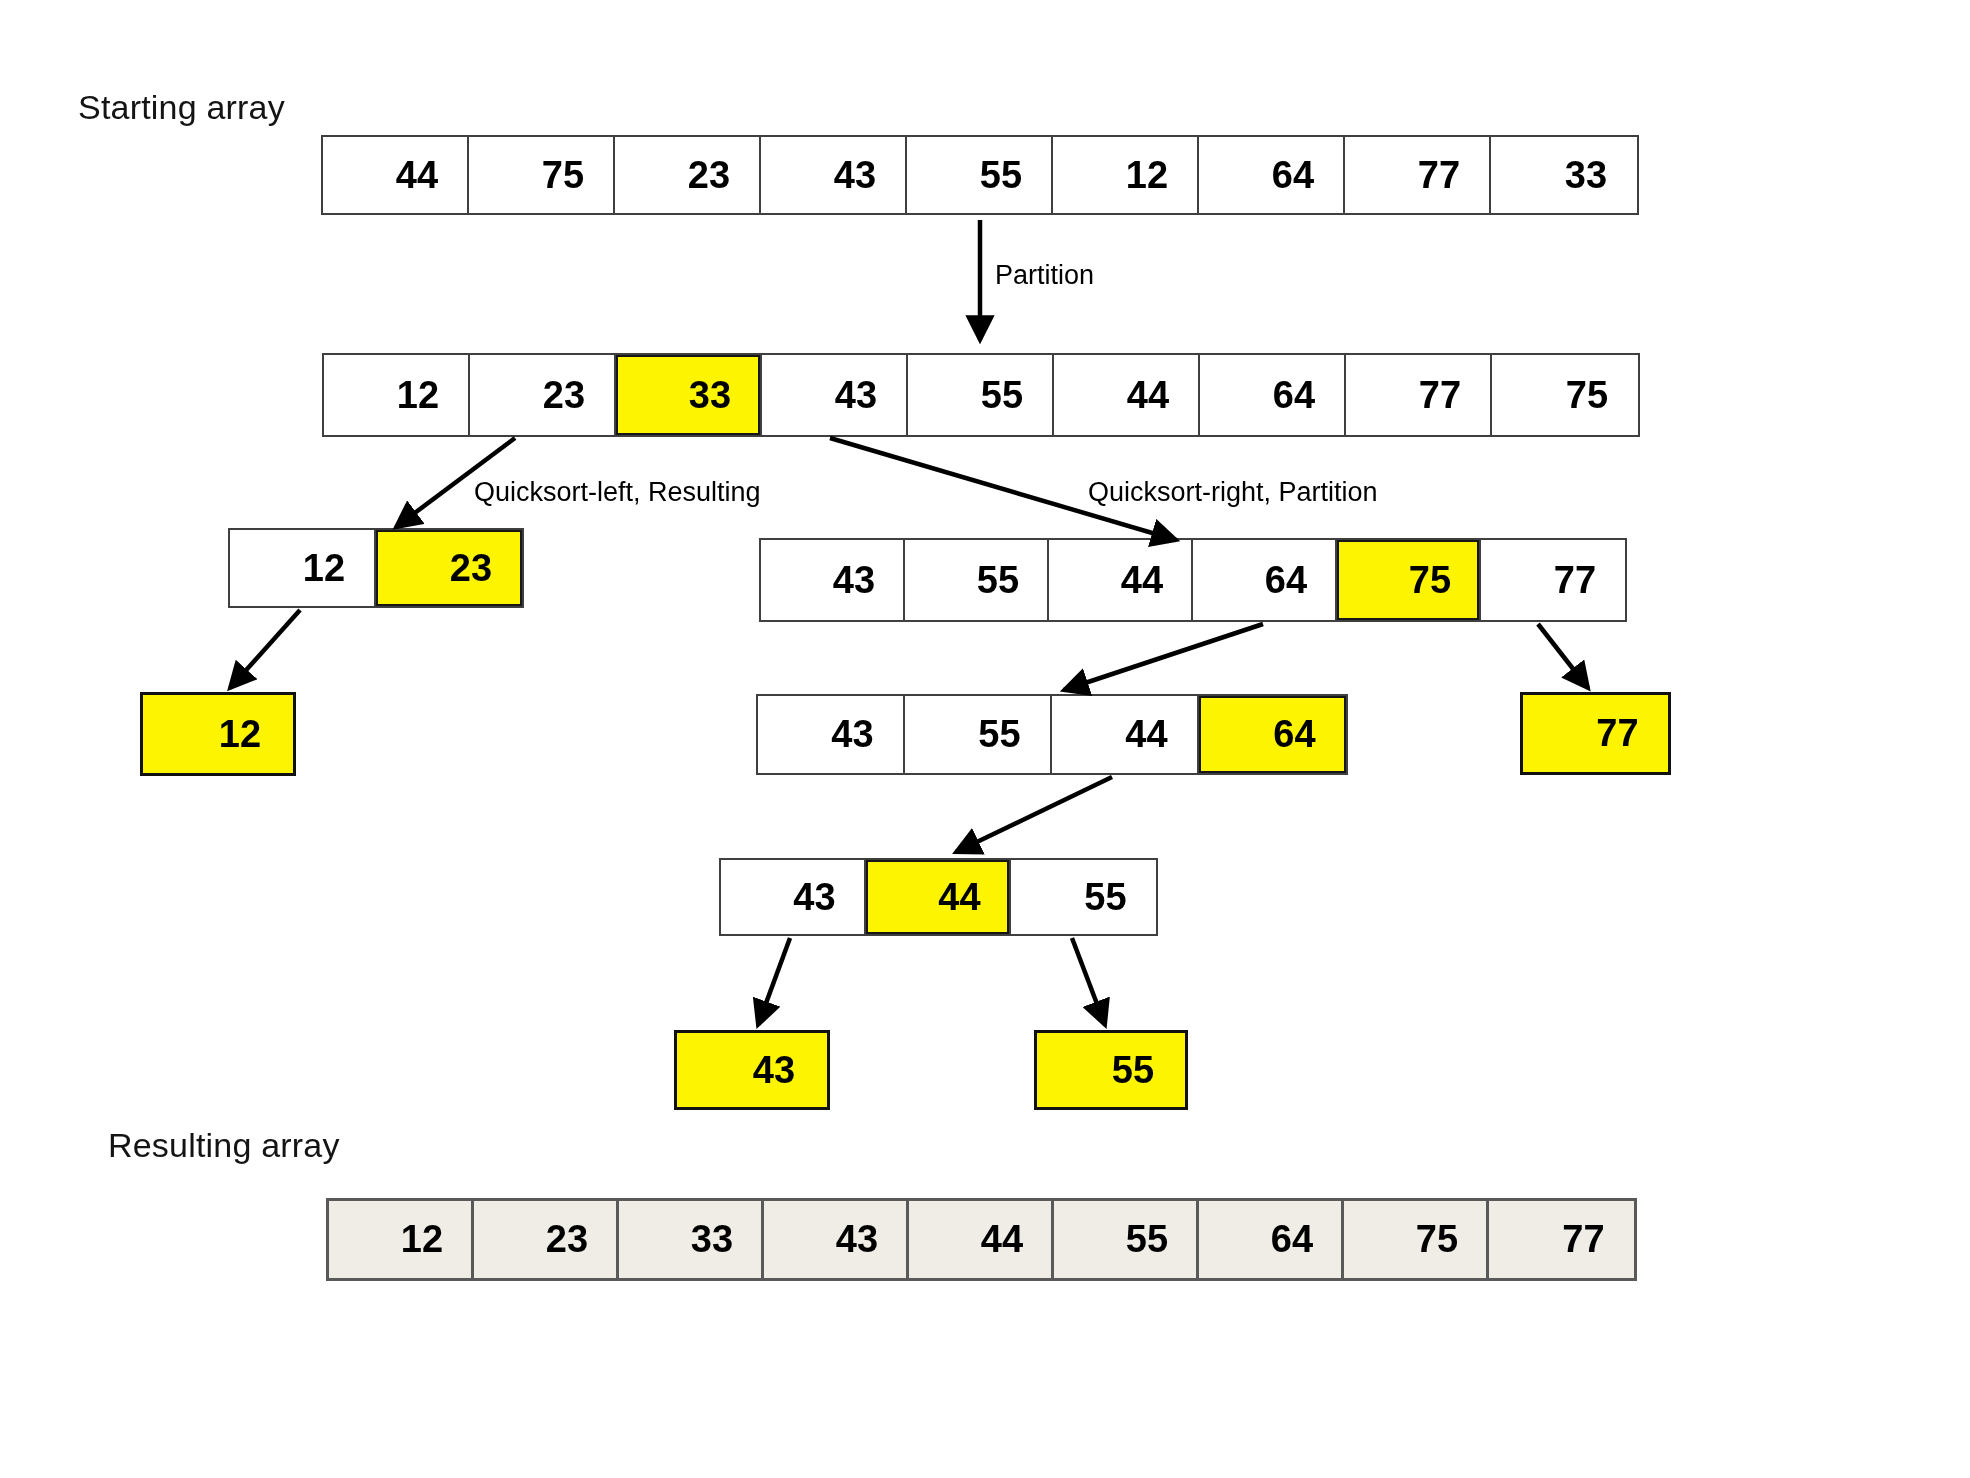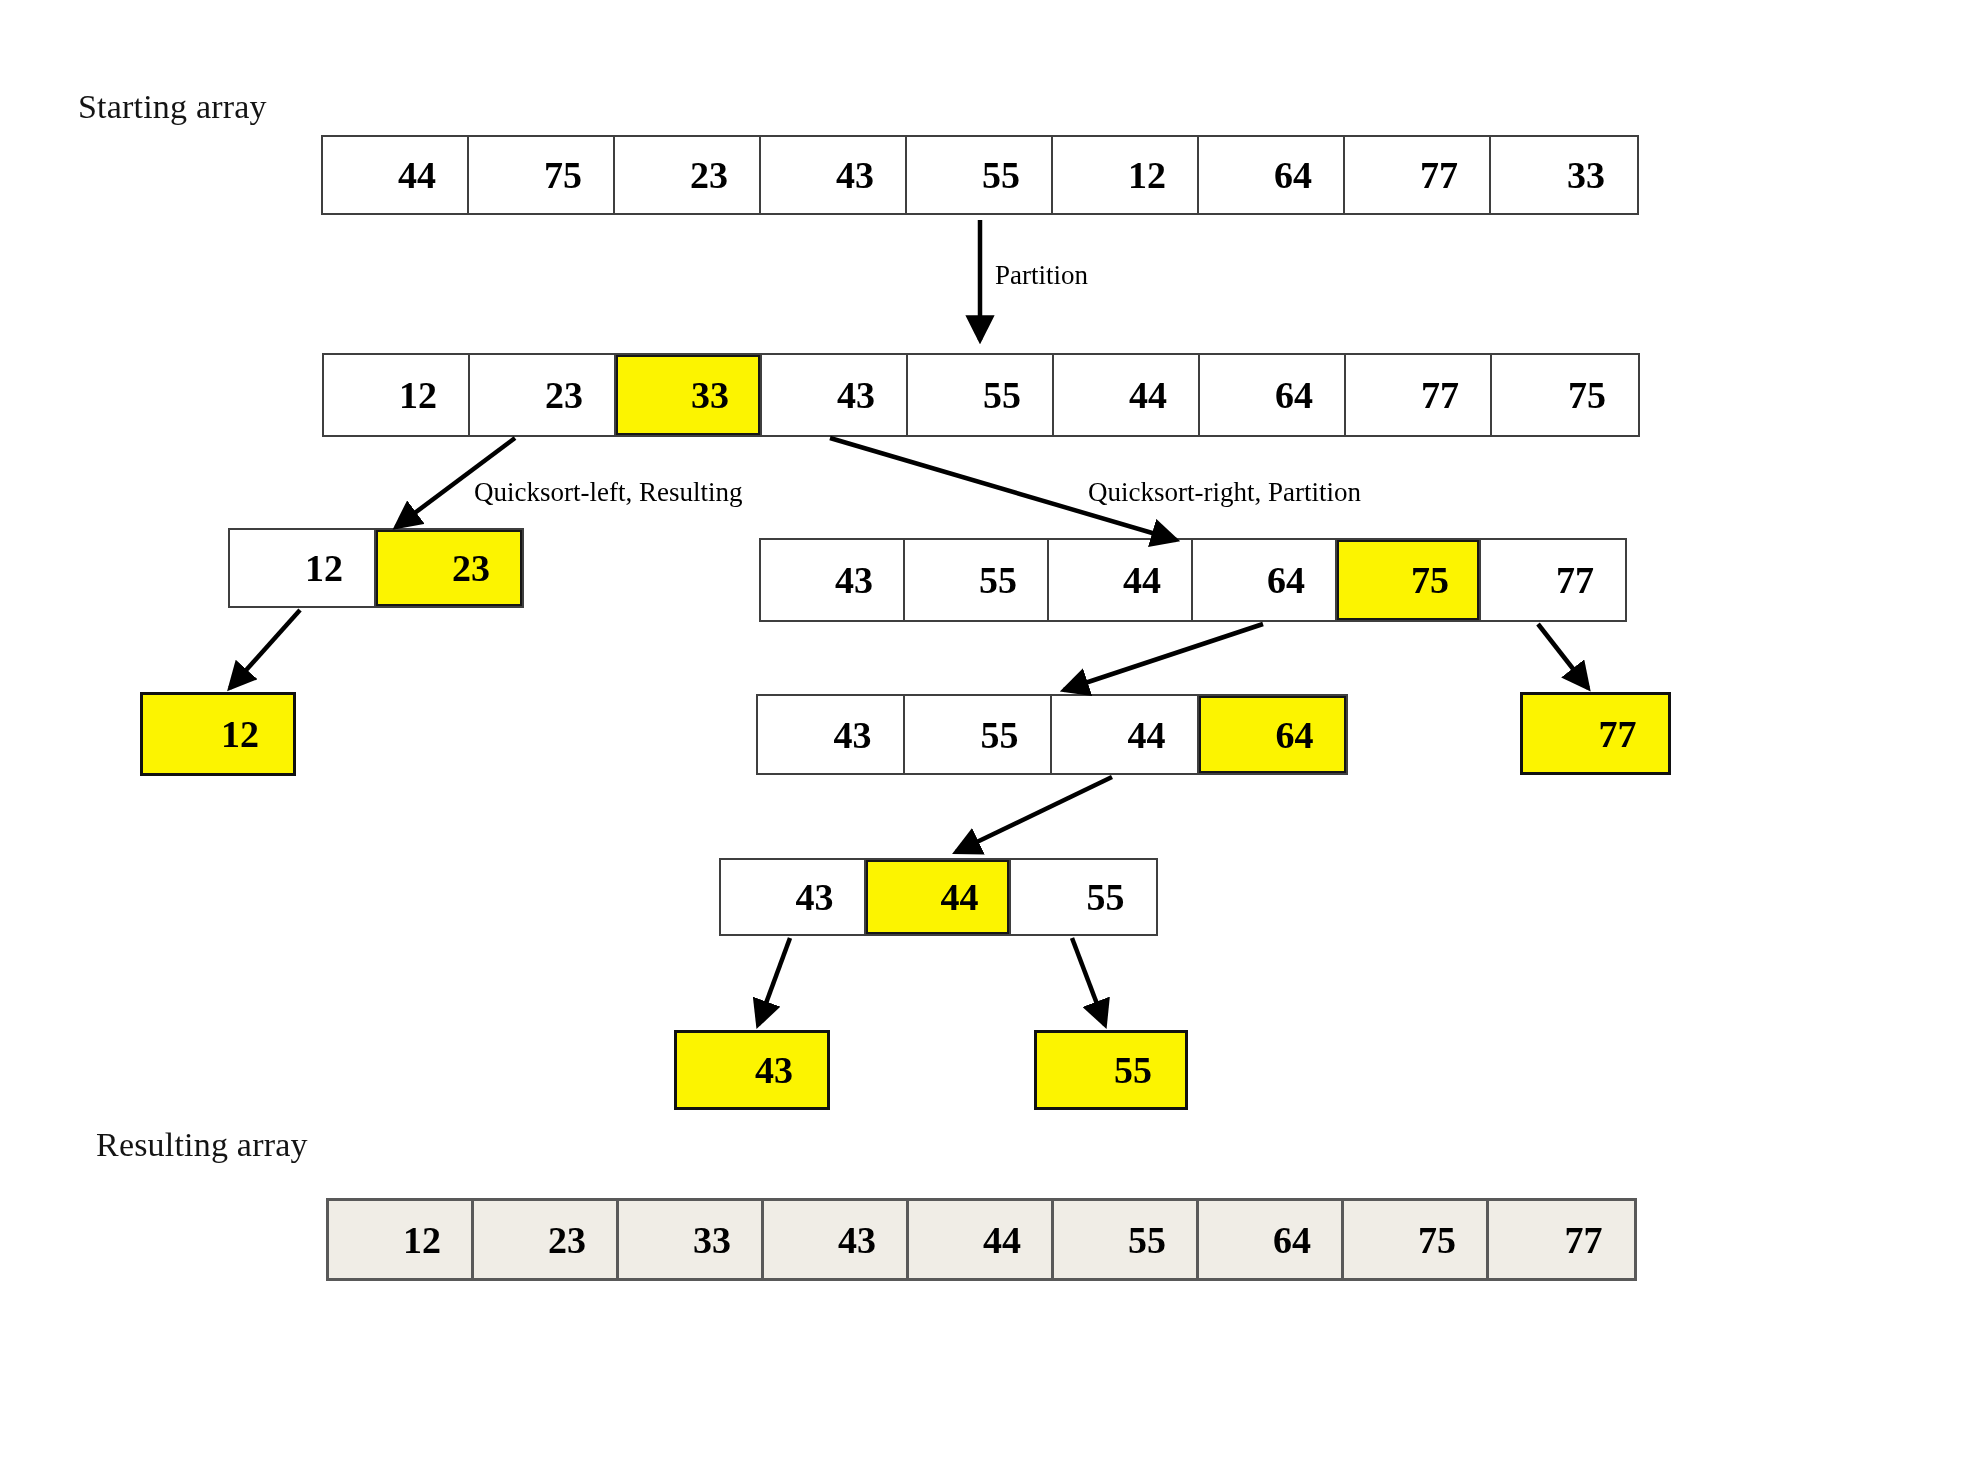--- a/index.html
+++ b/index.html
@@ -1,18 +1,18 @@
 <!DOCTYPE html>
 <html><head>
 <meta charset="utf-8">
 <style>
   html,body { margin:0; padding:0; background:#ffffff; }
   .canvas {
     position:relative; width:1970px; height:1392px; background:#ffffff;
-    font-family:Liberation Serif, serif; overflow:hidden;
+    font-family:Liberation Sans, sans-serif; overflow:hidden;
   }
   .big-label {
     position:absolute; font-size:34px; color:#141414; letter-spacing:0.2px;
     white-space:nowrap;
   }
   .small-label {
     position:absolute; font-size:27px; color:#000000; white-space:nowrap;
   }
   .array {
     position:absolute; display:flex; box-sizing:border-box;
@@ -36,21 +36,21 @@
   .array.single .cell.hl { box-shadow:none; }
   .array.result { border:3px solid var(--rborder, #595959); }
   .array.result .cell {
     background:var(--rfill, #F0EDE6);
     border-right:3px solid var(--rborder, #595959);
   }
   .array.result .cell:last-child { border-right:none; }
 
   
   .lbl-starting  { left:78px;  top:88px; }
-  .lbl-resulting { left:96px;  top:1126px; }
+  .lbl-resulting { left:108px;  top:1126px; }
   .lbl-partition { left:995px; top:260px; }
   .lbl-ql        { left:474px; top:477px; }
   .lbl-qr        { left:1088px;top:477px; }
 
   .arr-start { left:321px; top:135px;  height:80px; --cw:146px; }
   .arr-part  { left:322px; top:353px;  height:84px; --cw:146px; }
   .arr-left2 { left:228px; top:528px;  height:80px; --cw:146px; }
   .arr-right6{ left:759px; top:538px;  height:84px; --cw:144px; }
   .arr-s12   { left:140px; top:692px;  height:84px; --cw:150px; }
   .arr-four  { left:756px; top:694px;  height:81px; --cw:147px; }

